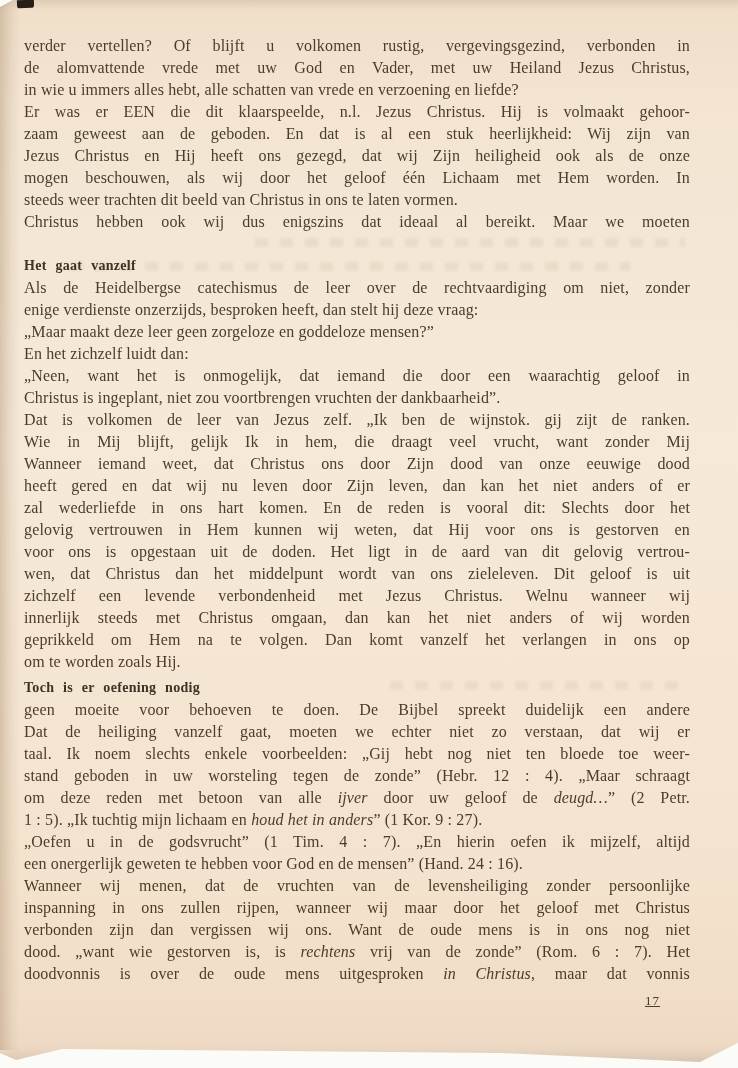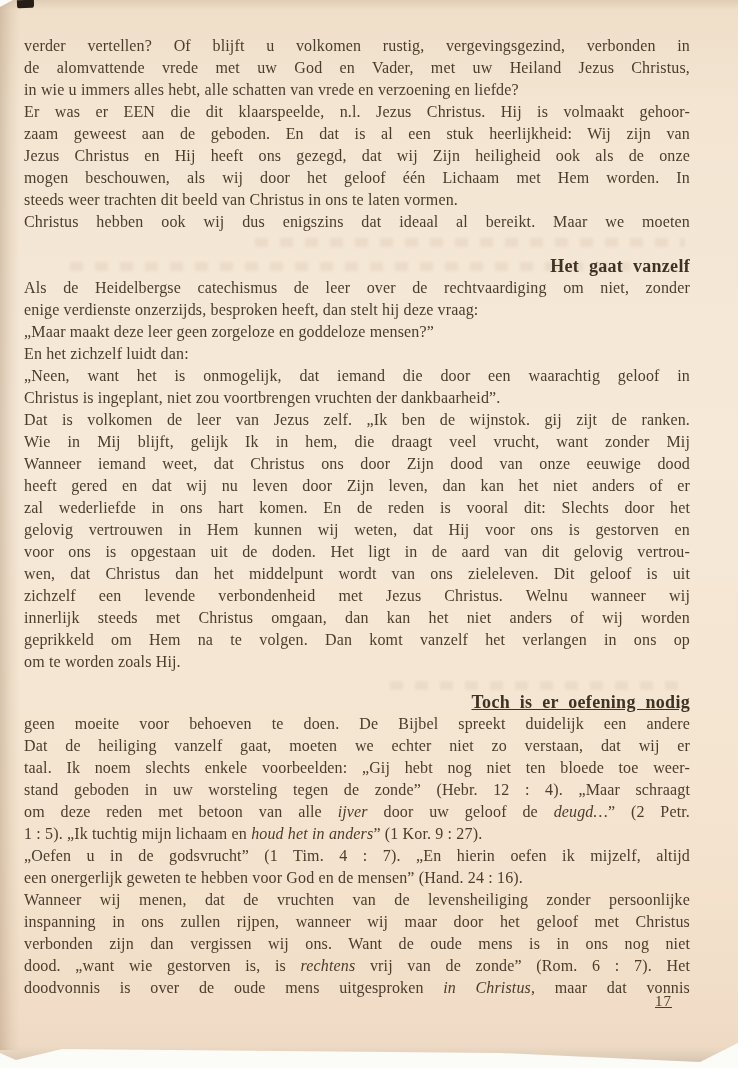--- a/index.html
+++ b/index.html
@@ -36,26 +36,26 @@
   .ghost.g1{left:255px;top:238px;width:430px;height:9px;}
   .ghost.g2{left:70px;top:262px;width:560px;height:9px;}
   .ghost.g3{left:390px;top:681px;width:290px;height:9px;}
   #text-block{
     position:absolute;left:24px;top:35px;width:666px;
     color:#4b3c2b;font-size:16px;line-height:22px;
   }
   .line{height:22px;overflow:hidden;letter-spacing:0.15px;}
   .line.j{text-align:justify;text-align-last:justify;}
   .heading{
-    height:22px;text-align:right;font-weight:bold;color:#3e3225;
-    word-spacing:5px;letter-spacing:0.3px;font-size:18px;
+    height:22px;font-weight:bold;color:#3e3225;
+    word-spacing:5px;letter-spacing:0.3px;font-size:14px;
   }
   .pagenum{
-    position:absolute;top:993px;right:66px;
-    color:#4b3c2b;font-size:15px;letter-spacing:1px;text-decoration:underline;
+    position:absolute;top:993px;right:78px;
+    color:#4b3c2b;font-size:13px;letter-spacing:1px;text-decoration:underline;
   }
 </style>
 </head>
 <body>
 
 <div class="page">
   <div class="shade-top"></div>
   <div class="shade-left"></div>
   <div class="shade-bottom"></div>
   <div class="ghost g1"></div>
@@ -83,21 +83,21 @@
       <div class="line j">Wanneer iemand weet, dat Christus ons door Zijn dood van onze eeuwige dood</div>
       <div class="line j">heeft gered en dat wij nu leven door Zijn leven, dan kan het niet anders of er</div>
       <div class="line j">zal wederliefde in ons hart komen. En de reden is vooral dit: Slechts door het</div>
       <div class="line j">gelovig vertrouwen in Hem kunnen wij weten, dat Hij voor ons is gestorven en</div>
       <div class="line j">voor ons is opgestaan uit de doden. Het ligt in de aard van dit gelovig vertrou-</div>
       <div class="line j">wen, dat Christus dan het middelpunt wordt van ons zieleleven. Dit geloof is uit</div>
       <div class="line j">zichzelf een levende verbondenheid met Jezus Christus. Welnu wanneer wij</div>
       <div class="line j">innerlijk steeds met Christus omgaan, dan kan het niet anders of wij worden</div>
       <div class="line j">geprikkeld om Hem na te volgen. Dan komt vanzelf het verlangen in ons op</div>
       <div class="line">om te worden zoals Hij.</div>
-      <div class="heading" style="margin-top: 18px; text-decoration: underline;">Toch is er oefening nodig</div>
+      <div class="heading" style="margin-top: 4px;">Toch is er oefening nodig</div>
       <div class="line j">geen moeite voor behoeven te doen. De Bijbel spreekt duidelijk een andere</div>
       <div class="line j">Dat de heiliging vanzelf gaat, moeten we echter niet zo verstaan, dat wij er</div>
       <div class="line j">taal. Ik noem slechts enkele voorbeelden: „Gij hebt nog niet ten bloede toe weer-</div>
       <div class="line j">stand geboden in uw worsteling tegen de zonde” (Hebr. 12 : 4). „Maar schraagt</div>
       <div class="line j">om deze reden met betoon van alle <i>ijver</i> door uw geloof de <i>deugd…</i>” (2 Petr.</div>
       <div class="line">1 : 5). „Ik tuchtig mijn lichaam en <i>houd het in anders</i>” (1 Kor. 9 : 27).</div>
       <div class="line j">„Oefen u in de godsvrucht” (1 Tim. 4 : 7). „En hierin oefen ik mijzelf, altijd</div>
       <div class="line">een onergerlijk geweten te hebben voor God en de mensen” (Hand. 24 : 16).</div>
       <div class="line j">Wanneer wij menen, dat de vruchten van de levensheiliging zonder persoonlijke</div>
       <div class="line j">inspanning in ons zullen rijpen, wanneer wij maar door het geloof met Christus</div>

